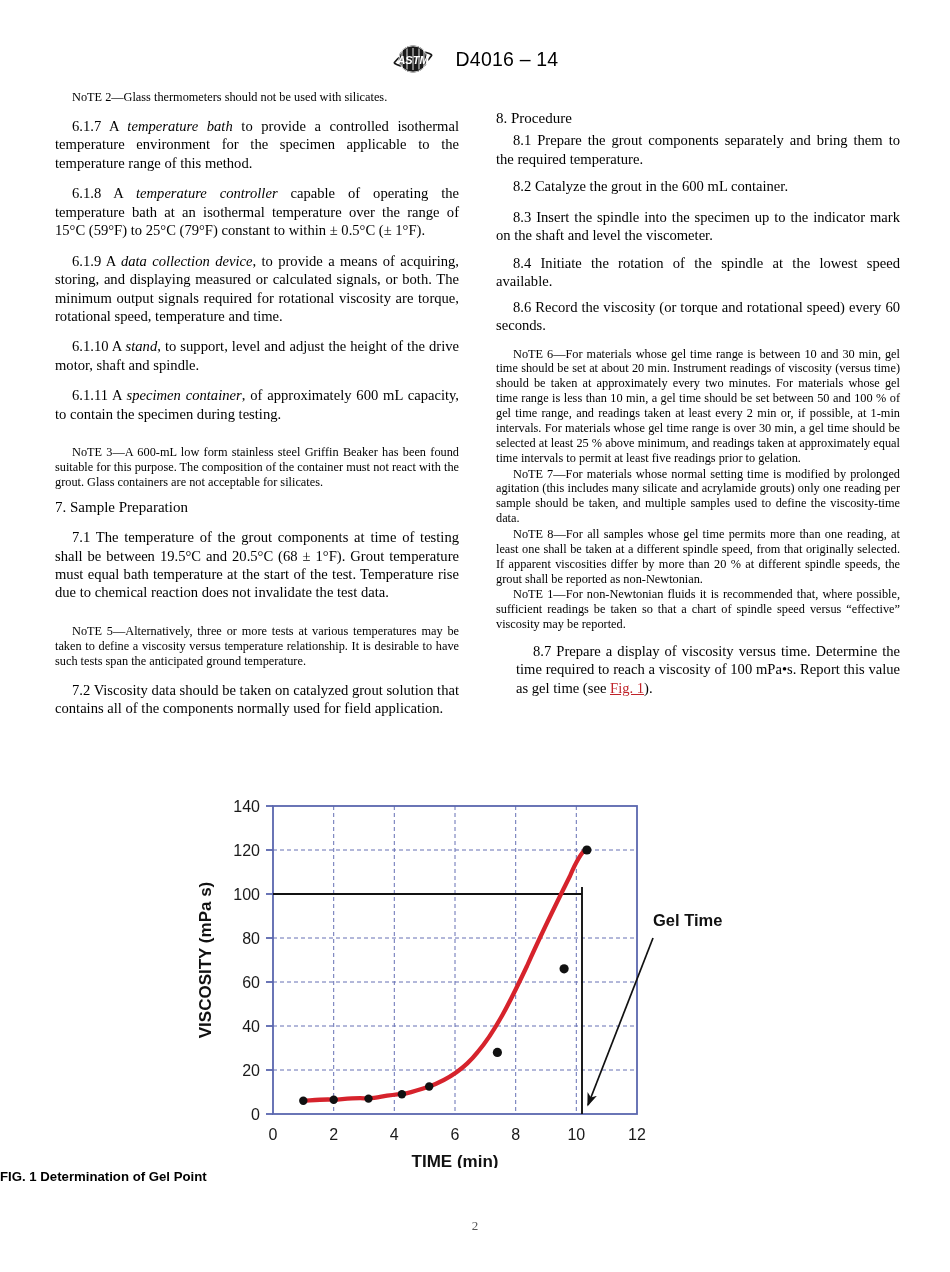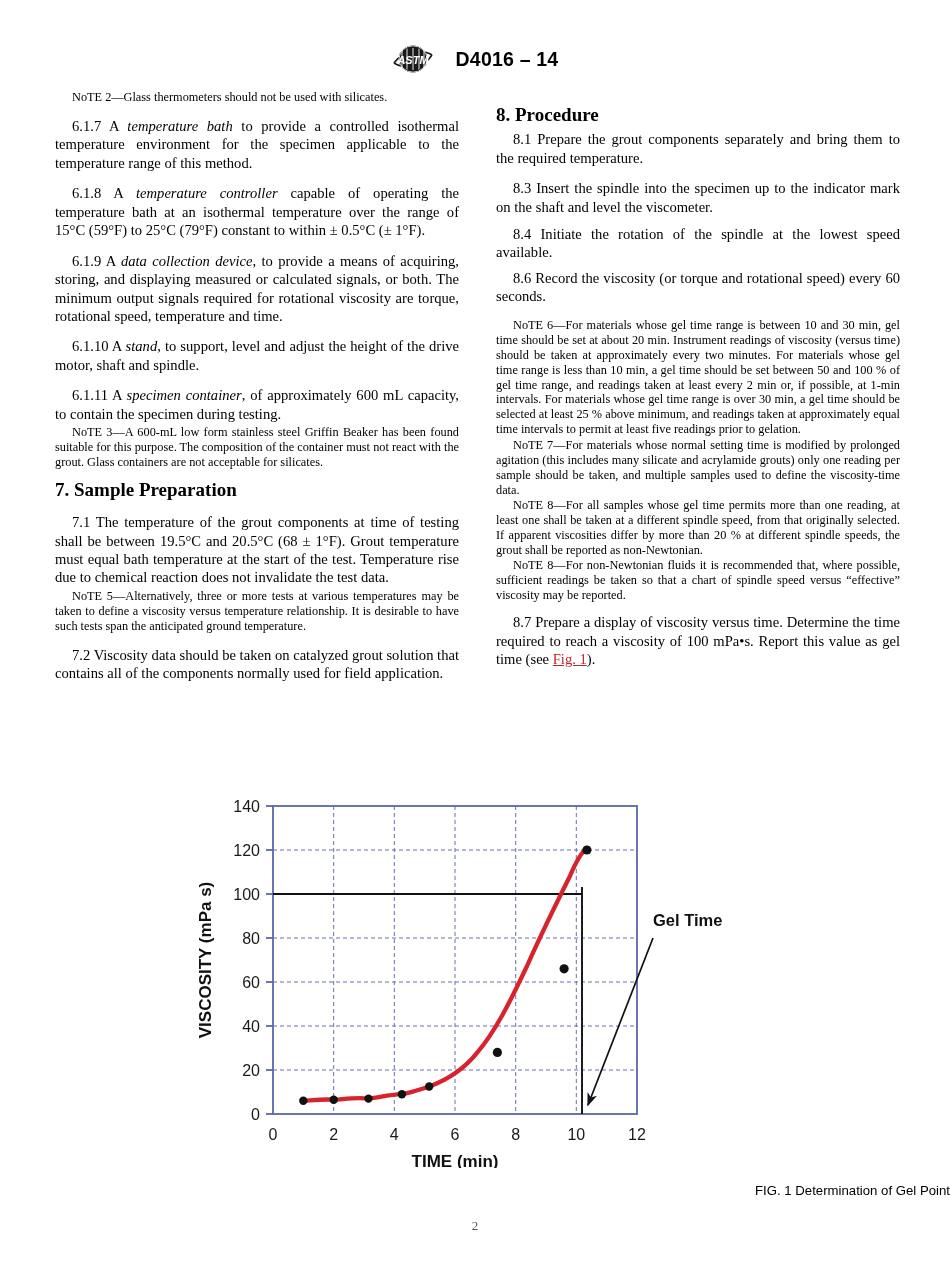--- a/index.html
+++ b/index.html
@@ -19,21 +19,21 @@
     position: absolute;
     top: 44px; left: 0; right: 0;
     display: flex;
     align-items: center;
     justify-content: center;
     gap: 14px;
   }
   .astm-logo { display: block; }
   .doc-designation {
     font-family: "Liberation Sans", sans-serif;
-    font-weight: bold;
+    font-weight: normal;
     font-size: 19.5px;
     letter-spacing: 0.2px;
     padding-left: 8px;
   }
 
   
   .columns {
     position: absolute;
     top: 90px;
     left: 55px;
@@ -51,49 +51,49 @@
     font-size: 14.6px;
     line-height: 1.265;
     hyphens: none;
   }
   p.body-para { text-indent: 17px; margin-top: 12px; }
   p.note {
     font-size: 12.3px;
     line-height: 1.215;
     text-indent: 17px;
   }
-  .note-block { margin-top: 2px; margin-bottom: 9px; }
+  .note-block { margin-top: 22px; margin-bottom: 9px; }
   .note-block p.note + p.note { margin-top: 0.5px; }
 
   h2.section-head {
     font-family: "Liberation Serif", serif;
-    font-weight: bold;
-    font-size: 19px;
+    font-weight: normal;
+    font-size: 15px;
     margin: 0 0 3.5px 0;
     text-indent: 0;
   }
   .sec-spacer-top { margin-top: 17px; }
 
   .it { font-style: italic; }
   .fig-link { color: #c0232a; }
 
   
   .figure-wrap {
     position: absolute;
     top: 788px;
     left: 0;
     width: 950px;
   }
   .figure-svg { display: block; margin: 0 auto; }
   .fig-caption {
-    text-align: right;
+    text-align: left;
     font-family: "Liberation Sans", sans-serif;
-    font-weight: normal;
+    font-weight: bold;
     font-size: 13.2px;
-    margin-top: 15px;
+    margin-top: 1px;
   }
 
   
   .page-number {
     position: absolute;
     left: 0; right: 0;
     top: 1218px;
     text-align: center;
     font-size: 13px;
     color: #555;
@@ -164,32 +164,33 @@
     </div>
 
     <p class="body-para">7.2  Viscosity data should be taken on catalyzed grout solution that contains all of the components normally used for field application.</p>
   </div>
 
   <div class="col">
 
     <h2 class="section-head">8.  Procedure</h2>
 
     <p class="body-para" style="margin-top:4px;">8.1  Prepare the grout components separately and bring them to the required temperature.</p>
+    <p class="body-para" style="margin-top:9px;">8.2  Catalyze the grout in the 600 mL container.</p>
     <p class="body-para" style="">8.3  Insert the spindle into the specimen up to the indicator mark on the shaft and level the viscometer.</p>
     <p class="body-para" style="margin-top:9px;">8.4  Initiate the rotation of the spindle at the lowest speed available.</p>
     <p class="body-para" style="margin-top:7px;">8.6  Record the viscosity (or torque and rotational speed) every 60 seconds.</p>
 
     <div class="note-block" style="margin-top:12px;">
       <p class="note">NᴏTE 6—For materials whose gel time range is between 10 and 30 min, gel time should be set at about 20 min. Instrument readings of viscosity (versus time) should be taken at approximately every two minutes. For materials whose gel time range is less than 10 min, a gel time should be set between 50 and 100 % of gel time range, and readings taken at least every 2 min or, if possible, at 1-min intervals. For materials whose gel time range is over 30 min, a gel time should be selected at least 25 % above minimum, and readings taken at approximately equal time intervals to permit at least five readings prior to gelation.</p>
       <p class="note">NᴏTE 7—For materials whose normal setting time is modified by prolonged agitation (this includes many silicate and acrylamide grouts) only one reading per sample should be taken, and multiple samples used to define the viscosity-time data.</p>
       <p class="note">NᴏTE 8—For all samples whose gel time permits more than one reading, at least one shall be taken at a different spindle speed, from that originally selected. If apparent viscosities differ by more than 20 % at different spindle speeds, the grout shall be reported as non-Newtonian.</p>
-      <p class="note">NᴏTE 8—For non-Newtonian fluids it is recommended that, where possible, sufficient readings be taken so that a chart of spindle speed versus “effective” viscosity may be reported.</p>
-    </div>
-
-    <p class="body-para" style="margin-top:10px;">
+      <p class="note">NᴏTE 1—For non-Newtonian fluids it is recommended that, where possible, sufficient readings be taken so that a chart of spindle speed versus “effective” viscosity may be reported.</p>
+    </div>
+
+    <p class="body-para" style="margin-top:10px;margin-left:20px;">
       <span>8.7  Prepare a display of viscosity versus time. Determine the time required to reach a viscosity of 100 mPa•s. Report this value as gel time (see </span><a class="fig-link" href="#figure-1">Fig. 1</a><span>).</span>
     </p>
   </div>
 </div>
 
 <div class="figure-wrap" id="figure-1">
   <svg class="figure-svg" width="600" height="380" viewBox="0 0 600 380">
 
     <defs>
       <marker id="arrowhead" markerWidth="9" markerHeight="9" refX="7" refY="3" orient="auto" markerUnits="strokeWidth">

